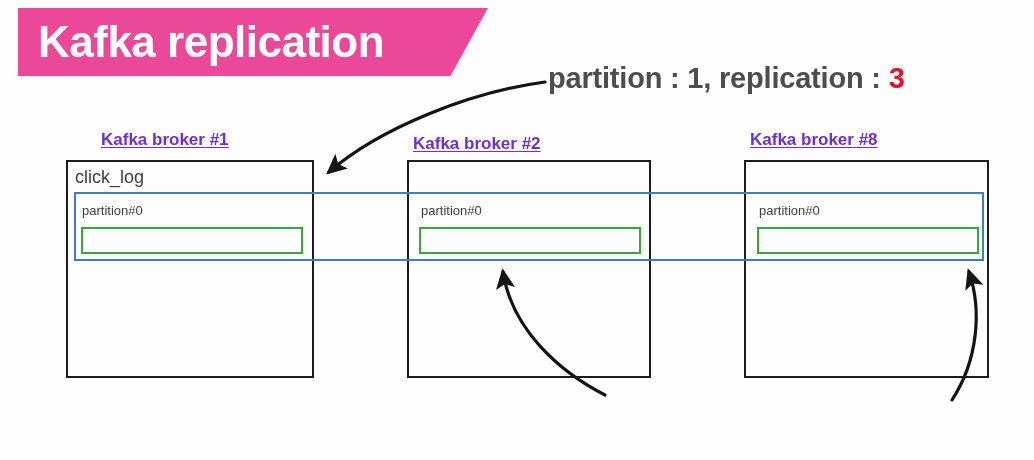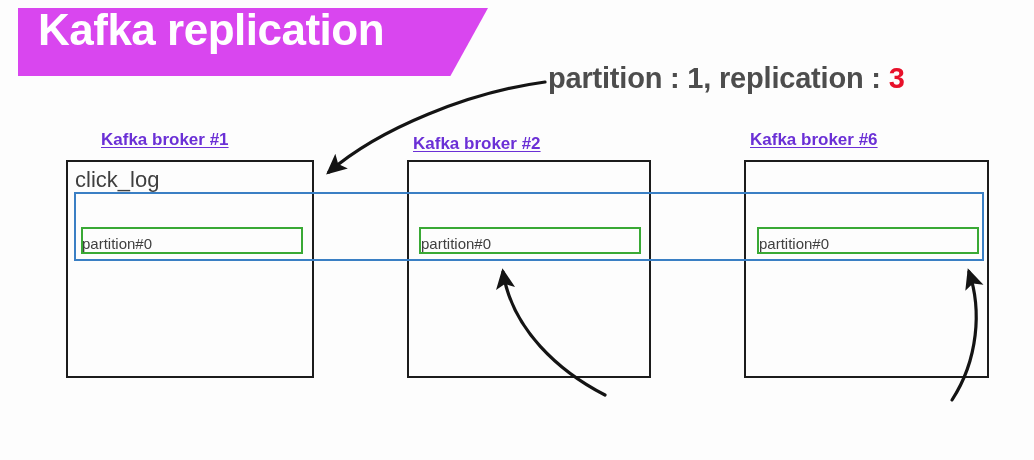--- a/index.html
+++ b/index.html
@@ -18,24 +18,25 @@
     -webkit-font-smoothing: antialiased;
   }
 
   
   .title-banner {
     position: absolute;
     left: 18px;
     top: 8px;
     width: 470px;
     height: 68px;
-    background: #d946ef;
+    background: #ec4899;
     
     clip-path: polygon(0 0, 100% 0, 92% 100%, 0 100%);
     display: flex;
+    align-items: center;
   }
   .title-text {
     color: #ffffff;
     font-size: 44px;
     font-weight: bold;
     letter-spacing: -0.5px;
     padding-left: 20px;
     line-height: 1;
     white-space: nowrap;
   }
@@ -94,39 +95,38 @@
     width: 910px;
     height: 69px;
     border: 2.5px solid #3a7fc4;
     box-sizing: border-box;
     background: transparent;
   }
 
   
   .partition-label {
     position: absolute;
-    font-size: 15px;
+    font-size: 13px;
     font-weight: normal;
     color: #3f3f3f;
     white-space: nowrap;
-    margin-top: 32px;
   }
   .partition-bar {
     position: absolute;
     border: 2.5px solid #39a935;
     box-sizing: border-box;
     background: transparent;
   }
 
   
   .topic-label {
     position: absolute;
     left: 75px;
     top: 167px;
-    font-size: 22px;
+    font-size: 18px;
     color: #3f3f3f;
     white-space: nowrap;
   }
 
   
   .arrows {
     position: absolute;
     left: 0;
     top: 0;
     width: 1034px;
@@ -151,21 +151,21 @@
   <div class="broker-box" style="left:66px; top:160px; width:248px; height:218px;"></div>
   <div class="topic-label">click_log</div>
   <div class="partition-label" style="left:82px; top:203px;">partition#0</div>
   <div class="partition-bar" style="left:81px; top:227px; width:222px; height:27px;"></div>
 
   <div class="broker-label" style="left:413px; top:134px;">Kafka broker #2</div>
   <div class="broker-box" style="left:407px; top:160px; width:244px; height:218px;"></div>
   <div class="partition-label" style="left:421px; top:203px;">partition#0</div>
   <div class="partition-bar" style="left:419px; top:227px; width:222px; height:27px;"></div>
 
-  <div class="broker-label" style="left:750px; top:130px;">Kafka broker #6</div>
+  <div class="broker-label" style="left:750px; top:130px;">Kafka broker #8</div>
   <div class="broker-box" style="left:744px; top:160px; width:245px; height:218px;"></div>
   <div class="partition-label" style="left:759px; top:203px;">partition#0</div>
   <div class="partition-bar" style="left:757px; top:227px; width:222px; height:27px;"></div>
 
   <div class="replication-band"></div>
 
 
   <svg class="arrows" viewBox="0 0 1034 460">
     <defs>
       <marker id="head" markerWidth="7" markerHeight="7" refX="5.2" refY="3.4" orient="auto" markerUnits="strokeWidth">

